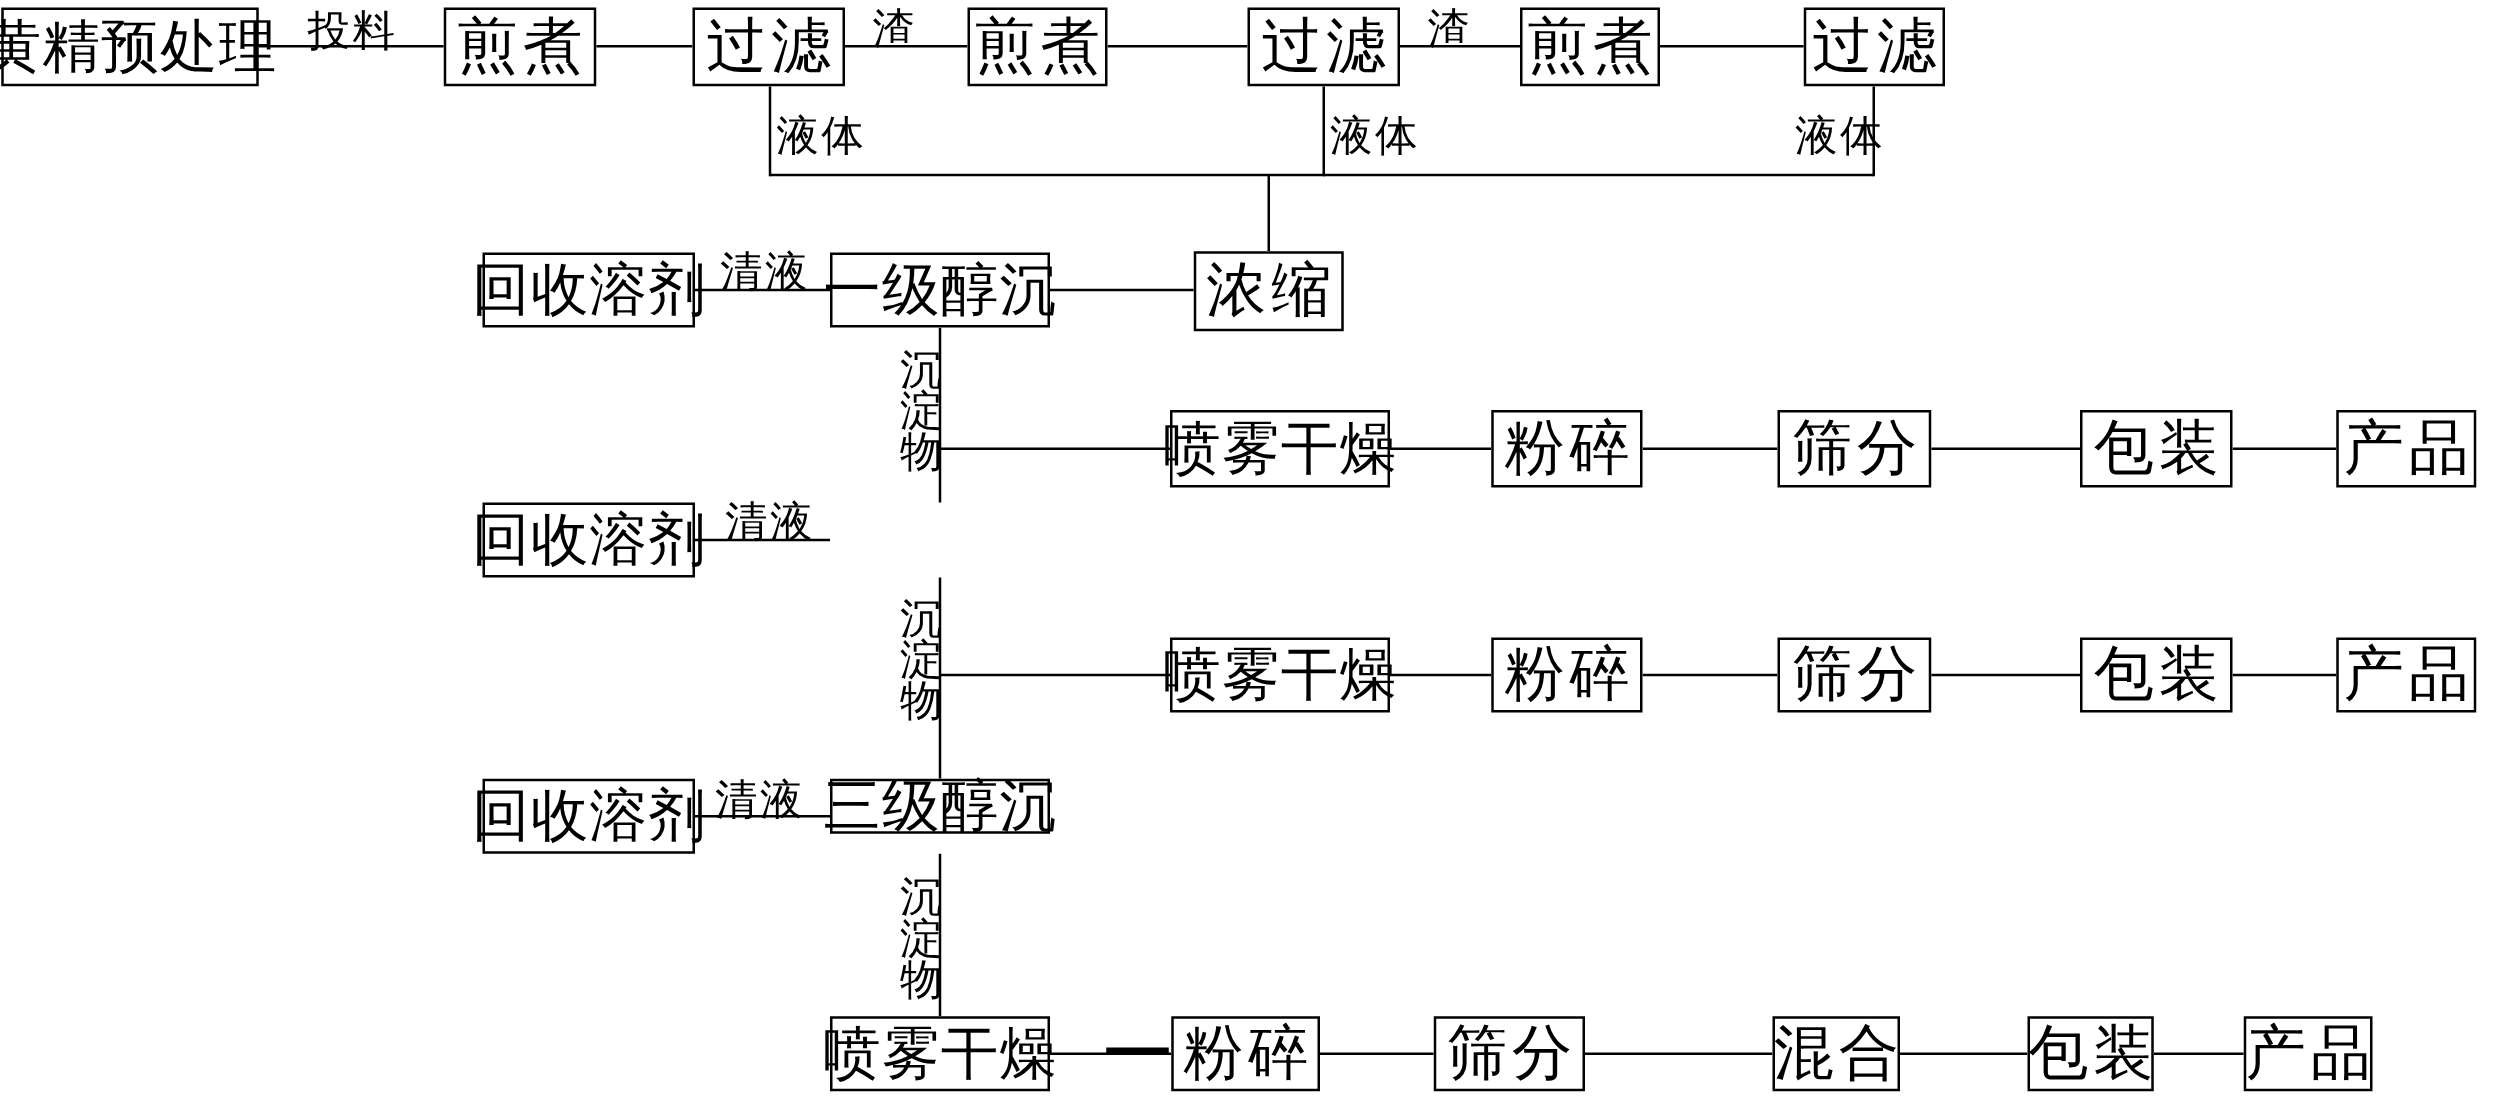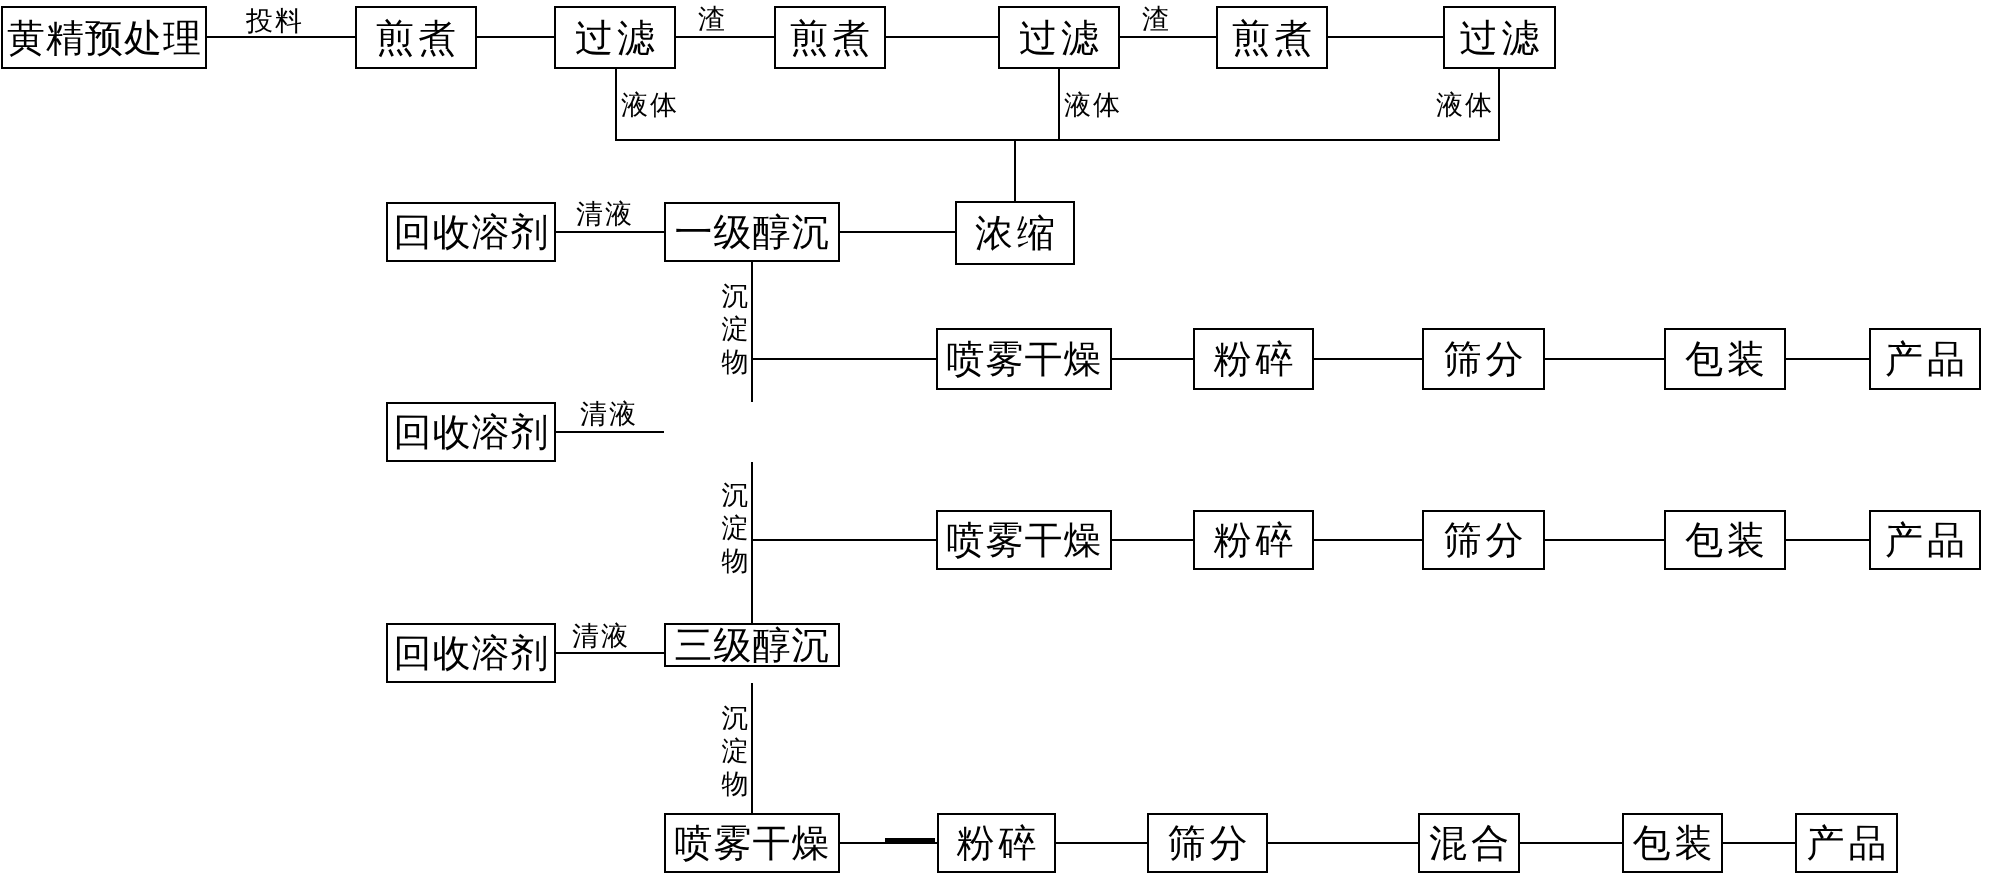--- a/index.html
+++ b/index.html
@@ -10,31 +10,31 @@
     font-family:"Liberation Serif","DejaVu Serif",serif;
     color:#000;
     overflow:hidden;
   }
   .box{
     position:absolute;
     box-sizing:border-box;
     border:2px solid #000;
     background:#fff;
     display:flex;align-items:center;justify-content:center;
-    font-size:38px;
+    font-size:48px;
     letter-spacing:4px;
     text-indent:4px;
     white-space:nowrap;
     line-height:1;
   }
-  .box.wide{letter-spacing:1px;text-indent:1px;font-size:38px;}
+  .box.wide{letter-spacing:1px;text-indent:1px;font-size:46px;}
   .hline,.vline{position:absolute;background:#000;}
   .lbl{
     position:absolute;
-    font-size:27px;
+    font-size:34px;
     line-height:1.1;
     white-space:nowrap;
     letter-spacing:2px;
   }
   .lbl.vertical{
     white-space:normal;
     width:30px;
     line-height:33px;
     letter-spacing:0;
     word-break:break-all;

